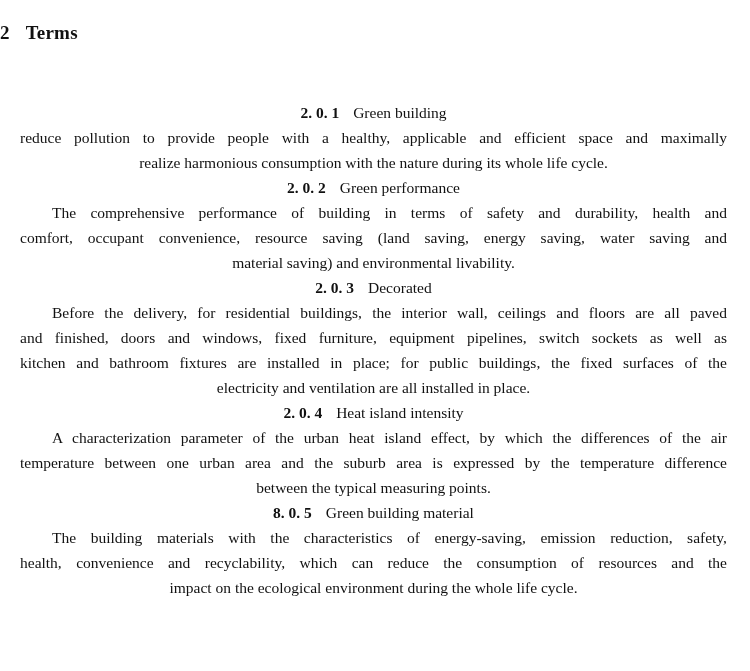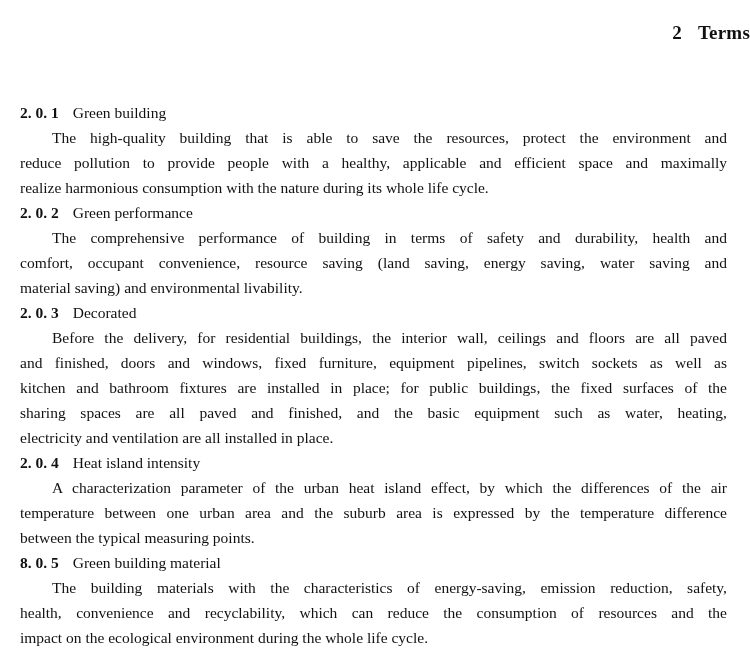--- a/index.html
+++ b/index.html
@@ -2,63 +2,61 @@
 <html><head>
   <meta charset="utf-8">
   <style>
     html, body { margin: 0; padding: 0; background: #ffffff; }
     body {
       width: 750px; height: 671px; overflow: hidden; position: relative;
       font-family: "Liberation Serif", "DejaVu Serif", serif;
       color: #111111;
     }
     .title {
-      position: absolute; top: 22px; left: 0; width: 750px; text-align: right;
+      position: absolute; top: 22px; left: 0; width: 750px; text-align: left;
       font-size: 19px; font-weight: bold; letter-spacing: 0.2px;
     }
     .title .num { margin-right: 16px; }
     .content { position: absolute; left: 20px; top: 100px; width: 707px; }
     .line {
       height: 25px; line-height: 25px; font-size: 15.5px;
-      white-space: nowrap; overflow: visible;
+      white-space: nowrap; overflow: visible; text-align: center;
     }
     .line.just { text-align: justify; text-align-last: justify; }
     .line.indent { padding-left: 32px; }
     .term-num { font-weight: bold; margin-right: 14px; }
   </style>
 </head>
 <body>
 
 <div class="title">
   <span class="num">2</span><span>Terms</span>
 </div>
 
 <div class="content">
 
   <div class="line">
     <span class="term-num">2. 0. 1</span><span>Green building</span>
   </div>
-  <div class="line just indent">The high-quality building that is able to save the resources, protect the environment and</div>
   <div class="line just">reduce pollution to provide people with a healthy, applicable and efficient space and maximally</div>
   <div class="line">realize harmonious consumption with the nature during its whole life cycle.</div>
 
   <div class="line">
     <span class="term-num">2. 0. 2</span><span>Green performance</span>
   </div>
   <div class="line just indent">The comprehensive performance of building in terms of safety and durability, health and</div>
   <div class="line just">comfort, occupant convenience, resource saving (land saving, energy saving, water saving and</div>
   <div class="line">material saving) and environmental livability.</div>
 
   <div class="line">
     <span class="term-num">2. 0. 3</span><span>Decorated</span>
   </div>
   <div class="line just indent">Before the delivery, for residential buildings, the interior wall, ceilings and floors are all paved</div>
   <div class="line just">and finished, doors and windows, fixed furniture, equipment pipelines, switch sockets as well as</div>
   <div class="line just">kitchen and bathroom fixtures are installed in place; for public buildings, the fixed surfaces of the</div>
-  <div class="line just">sharing spaces are all paved and finished, and the basic equipment such as water, heating,</div>
   <div class="line">electricity and ventilation are all installed in place.</div>
 
   <div class="line">
     <span class="term-num">2. 0. 4</span><span>Heat island intensity</span>
   </div>
   <div class="line just indent">A characterization parameter of the urban heat island effect, by which the differences of the air</div>
   <div class="line just">temperature between one urban area and the suburb area is expressed by the temperature difference</div>
   <div class="line">between the typical measuring points.</div>
 
   <div class="line">

